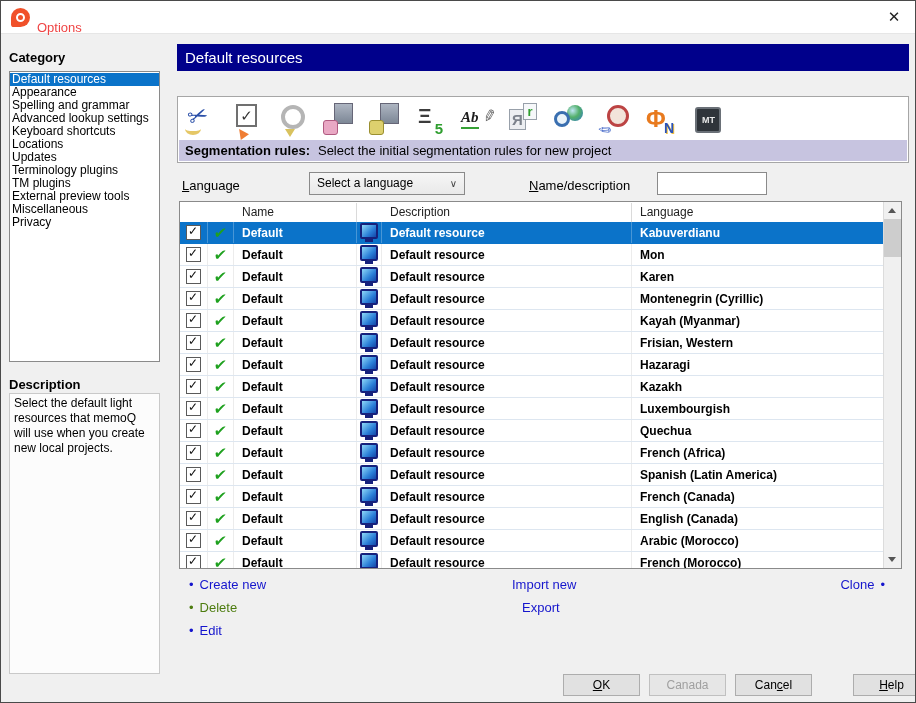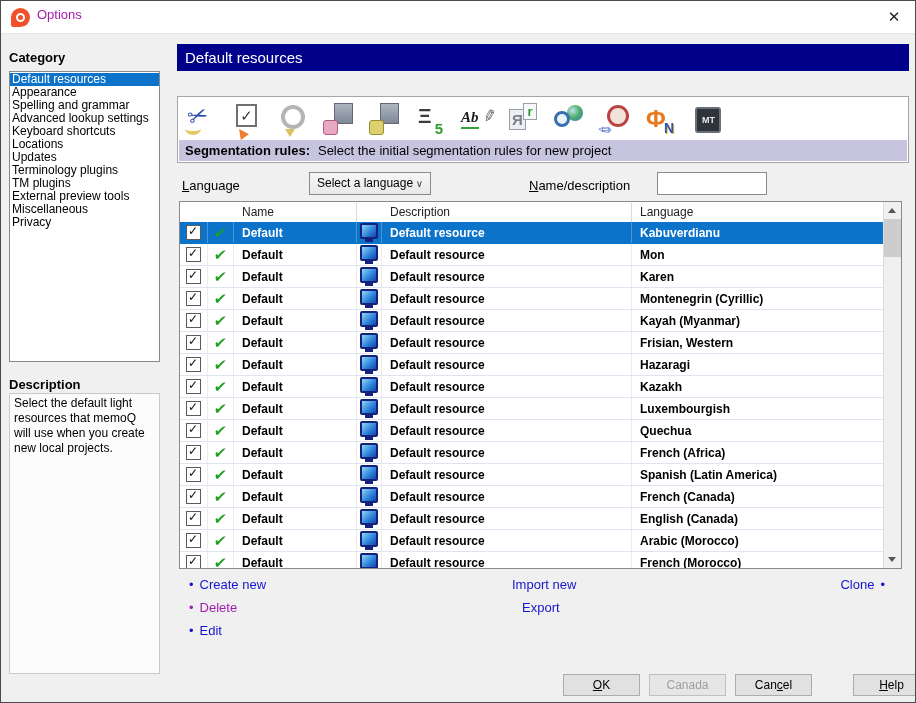--- a/index.html
+++ b/index.html
@@ -8,21 +8,21 @@
     overflow:hidden;}
   u{text-decoration:underline;}
 
   
   .titlebar{position:absolute;top:0;left:0;right:0;height:32px;background:#ffffff;
     border-bottom:1px solid #e6e6e6;}
   .logo{position:absolute;left:10px;top:7px;width:19px;height:19px;background:#f0512a;
     border-radius:50% 50% 50% 15%;}
   .logo::after{content:"";position:absolute;left:5px;top:5px;width:5px;height:5px;
     border:2px solid #fff;border-radius:50%;}
-  .wtitle{position:absolute;left:36px;top:6px;font-size:13px;color:#a21caf;}
+  .wtitle{position:absolute;left:36px;top:19px;font-size:13px;color:#ef4444;}
   .close{position:absolute;right:10px;top:6px;width:22px;height:20px;text-align:center;
     font-size:15px;line-height:20px;color:#222;cursor:default;}
 
   
   .cat-label{position:absolute;left:8px;top:49px;font-size:13px;font-weight:bold;color:#000;}
   .listbox{position:absolute;left:8px;top:70px;width:151px;height:291px;background:#fff;
     border:1px solid #8a8a8a;box-sizing:border-box;overflow:hidden;padding-top:1px;}
   .cat-item{font-size:12px;height:13px;line-height:13px;padding:0 2px;white-space:nowrap;color:#000;}
   .cat-item.selected{background:#0b73c9;color:#fff;}
   .desc-label{position:absolute;left:8px;top:376px;font-size:13px;font-weight:bold;color:#000;}
@@ -91,21 +91,21 @@
     font-weight:bold;color:#e87a1e;}
   .font-substitution-icon::after{content:"N";position:absolute;right:4px;bottom:3px;font-size:14px;
     font-weight:bold;color:#2a52b8;text-shadow:1px 1px 0 #f0c040;}
   .mt-settings-icon::before{content:"";position:absolute;left:5px;top:6px;width:22px;height:22px;
     background:#2f343a;border:2px solid #6a7077;border-radius:3px;}
   .mt-settings-icon::after{content:"MT";position:absolute;left:12px;top:14px;font-size:9px;
     font-weight:bold;color:#e8e8e8;}
 
   
   .lbl-language{position:absolute;left:181px;top:177px;font-size:13px;color:#000;}
-  .dropdown{position:absolute;left:308px;top:171px;width:122px;height:23px;box-sizing:border-box;
+  .dropdown{position:absolute;left:308px;top:171px;width:156px;height:23px;box-sizing:border-box;
     background:linear-gradient(#f6f6f6,#e9e9e9);border:1px solid #8a8a8a;font-size:12px;
     line-height:21px;padding-left:7px;color:#000;}
   .dropdown .chev{position:absolute;right:7px;top:-1px;font-size:10px;color:#444;line-height:23px;}
   .lbl-name{position:absolute;left:528px;top:177px;font-size:13px;color:#000;}
   .name-input{position:absolute;left:656px;top:171px;width:110px;height:23px;box-sizing:border-box;
     border:1px solid #8a8a8a;background:#fff;font-size:12px;padding:0 4px;font-family:inherit;}
 
   
   .table{position:absolute;left:178px;top:200px;width:723px;height:368px;background:#fff;
     border:1px solid #8a8a8a;box-sizing:border-box;overflow:hidden;}
@@ -148,21 +148,21 @@
   .sb-btn.up::after{content:"";position:absolute;left:4px;top:6px;border-left:4px solid transparent;
     border-right:4px solid transparent;border-bottom:5px solid #555;}
   .sb-btn.down::after{content:"";position:absolute;left:4px;top:6px;border-left:4px solid transparent;
     border-right:4px solid transparent;border-top:5px solid #555;}
   .sb-thumb{position:absolute;left:0;top:17px;width:17px;height:38px;background:#cdcdcd;}
 
   
   .link{position:absolute;font-size:13px;color:#1515cd;white-space:nowrap;cursor:default;}
   .link.lead::before{content:"•";margin-right:6px;}
   .link.trail::after{content:"•";margin-left:6px;}
-  .link.disabled{color:#a21caf;}
+  .link.disabled{color:#4d7c0f;}
   .link-create{left:188px;top:576px;}
   .link-delete{left:188px;top:599px;}
   .link-edit{left:188px;top:622px;}
   .link-import{left:511px;top:576px;}
   .link-export{left:521px;top:599px;}
   .link-clone{right:30px;top:576px;margin-left:8px;}
 
   
   .btn{position:absolute;top:673px;width:77px;height:22px;background:#e1e1e1;border:1px solid #adadad;
     font-size:12px;font-family:inherit;color:#000;padding:0;line-height:20px;text-align:center;}

